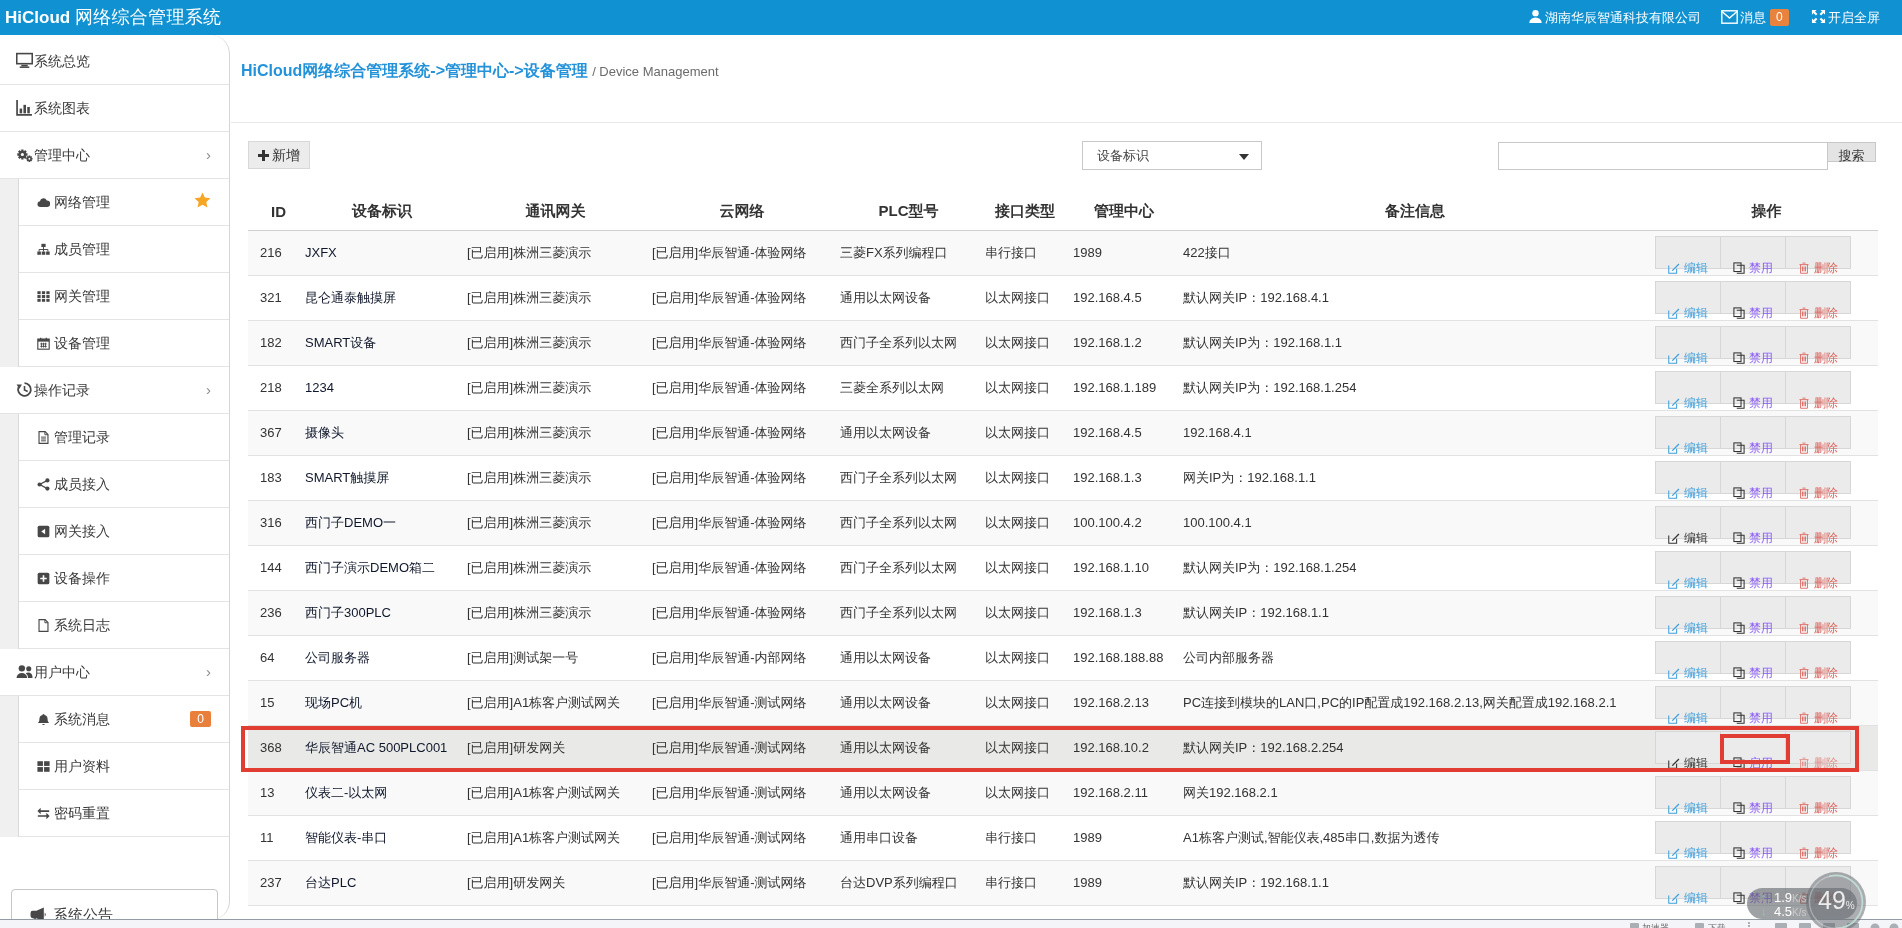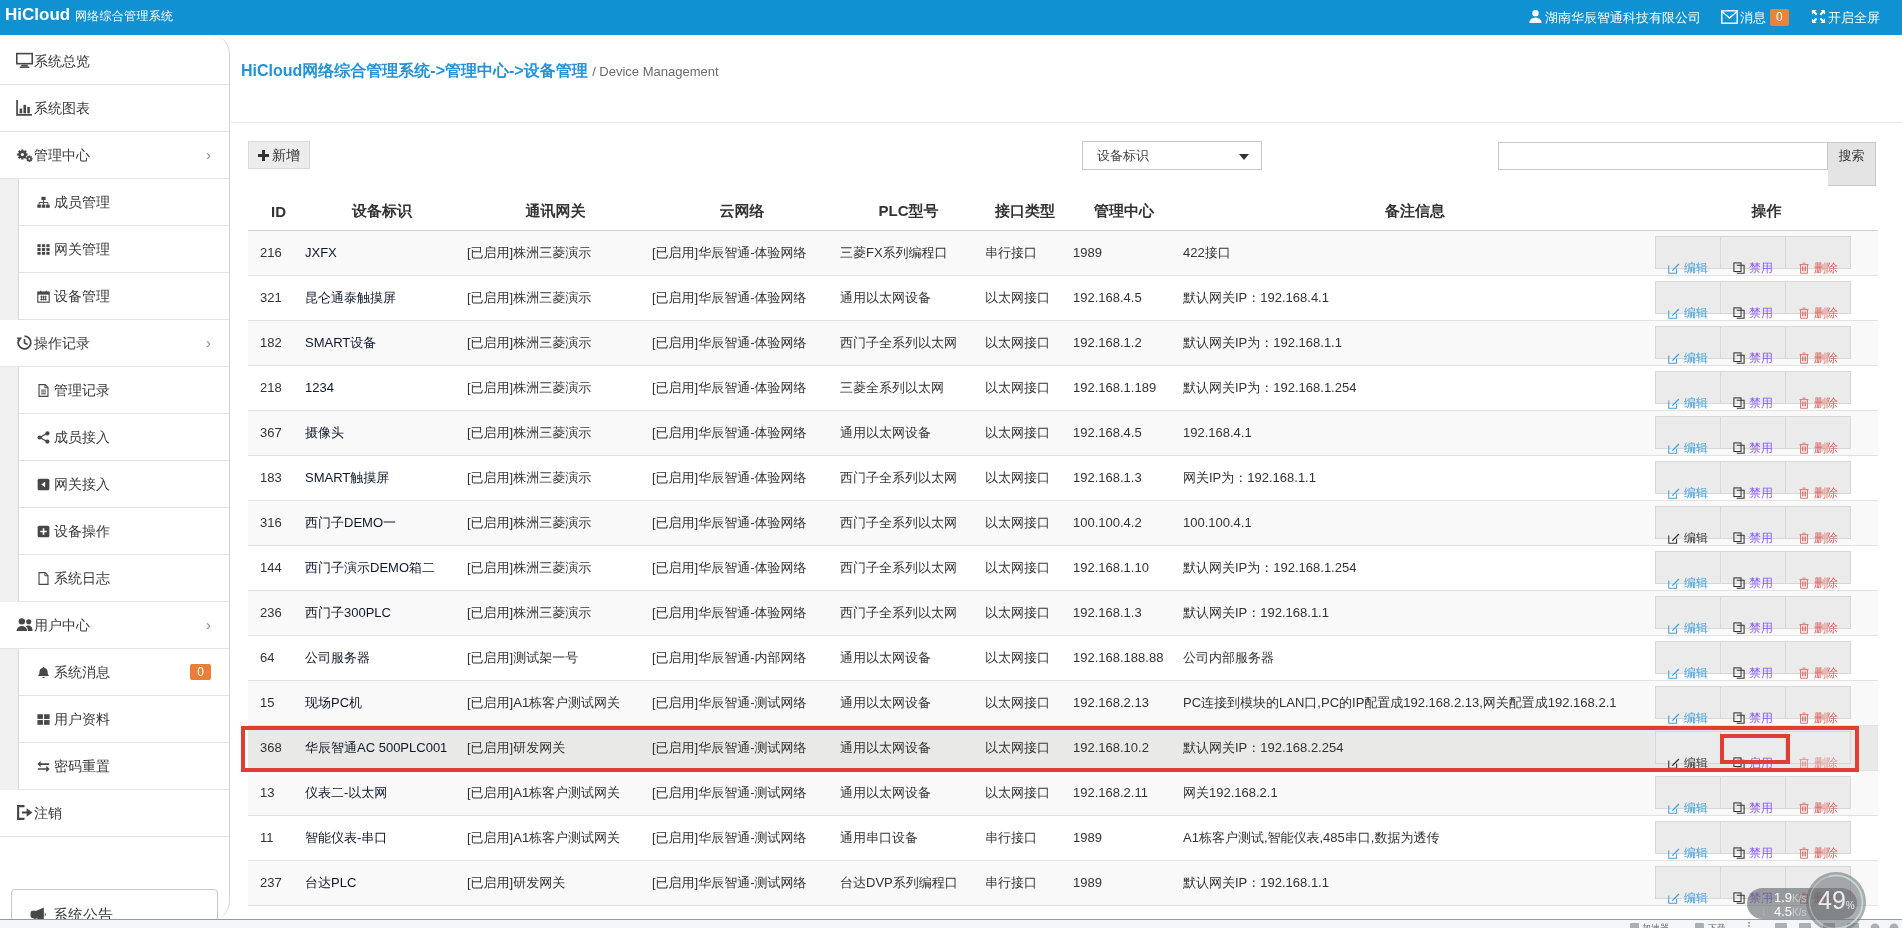--- a/index.html
+++ b/index.html
@@ -3,21 +3,21 @@
 <meta charset="utf-8">
 <style>
 * { margin:0; padding:0; box-sizing:border-box; }
 html,body { width:1902px; height:928px; overflow:hidden; background:#fff;
   font-family:"Liberation Sans", sans-serif; }
 
 .topbar { position:absolute; left:0; top:0; width:1902px; height:35px;
   background:#1092d2; color:#fff; z-index:50; }
 .logo { position:absolute; left:5px; top:5px; font-size:17px; color:#fff; }
 .logo b { font-weight:bold; font-size:17px; }
-.logo span { font-size:12px; font-weight:normal; letter-spacing:0.3px; }
+.logo span { font-size:18px; font-weight:normal; letter-spacing:0.3px; }
 .tb-right { position:absolute; left:0; top:0; width:1902px; height:35px;
   line-height:35px; font-size:13px; color:#fff; }
 .tb-right .seg { position:absolute; top:0; height:35px; }
 .badge0 { display:inline-block; background:#e8823c; color:#fff; font-size:12px;
   line-height:17px; padding:0 6px; border-radius:2px; margin-left:4px; vertical-align:1px; }
 .ticon { display:inline-block; vertical-align:-2px; margin-right:2px; }
 
 .sidebar { position:absolute; left:0; top:35px; width:230px; height:885px;
   background:#fff; border-right:1px solid #d5d5d5; z-index:10;border-radius:19px; }
 .menu { list-style:none; padding-top:3px; }
@@ -51,21 +51,21 @@
   text-align:center; line-height:26px; }
 .sel { position:absolute; left:851px; top:18px; width:180px; height:29px;
   background:#fff; border:1px solid #c8c8c8; font-size:13px; color:#444;
   line-height:27px; padding-left:14px; }
 .sel .car { position:absolute; right:12px; top:12px; width:0; height:0;
   border-left:5px solid transparent; border-right:5px solid transparent;
   border-top:6px solid #333; }
 .search { position:absolute; left:1267px; top:19px; width:378px; height:28px; }
 .search .inp { position:absolute; left:0; top:0; width:330px; height:28px;
   background:#fff; border:1px solid #c8c8c8; }
-.search .sbtn { position:absolute; left:330px; top:0; width:48px; height:44px;
+.search .sbtn { position:absolute; left:330px; top:0; width:48px; height:20px;
   background:#e4e4e4; border:1px solid #c8c8c8; border-left:none; font-size:13px;
   color:#333; text-align:center; line-height:26px; }
 
 table.grid { position:absolute; left:17px; top:158px; width:1630px;
   border-collapse:collapse; table-layout:fixed; }
 table.grid th { text-align:center; font-size:15px; color:#333; height:37px;
   padding:0 0 0 8px; border-bottom:1px solid #d0d0d0; font-weight:bold; }
 table.grid td { font-size:13px; color:#333; height:45px; padding:0 0 0 8px;
   border-bottom:1px solid #e2e2e2; overflow:hidden; white-space:nowrap; }
 table.grid tr.odd td { background:#f9f9f9; }
@@ -144,20 +144,25 @@
           <g fill="#474747">
             <circle cx="6" cy="8" r="3.4"></circle>
             <path d="M6 3.2 L6 12.8 M1.2 8 L10.8 8 M2.6 4.6 L9.4 11.4 M9.4 4.6 L2.6 11.4" stroke="#474747" stroke-width="2.2"></path>
             <circle cx="6" cy="8" r="1.5" fill="#fff"></circle>
             <circle cx="12.6" cy="12" r="2.2"></circle>
             <path d="M12.6 9 L12.6 15 M9.6 12 L15.6 12 M10.5 9.9 L14.7 14.1 M14.7 9.9 L10.5 14.1" stroke="#474747" stroke-width="1.6"></path>
             <circle cx="12.6" cy="12" r="0.9" fill="#fff"></circle>
           </g>
         </svg>管理中心<span class="chev">›</span></li>
   <li class="sub"><svg class="micon" viewBox="0 0 16 16">
+          <path d="M4 13.5 a3.5 3.5 0 0 1 -0.4 -6.97 A4.4 4.4 0 0 1 12 5.5 a3.6 3.6 0 0 1 0.6 8 Z" fill="#474747"></path>
+        </svg>网络管理<span class="star"><svg width="17" height="16" viewBox="0 0 16 15">
+            <path d="M8 0.5 L10.2 5.2 L15.5 5.8 L11.6 9.3 L12.7 14.5 L8 11.9 L3.3 14.5 L4.4 9.3 L0.5 5.8 L5.8 5.2 Z" fill="#f6a623"></path>
+          </svg></span></li>
+  <li class="sub"><svg class="micon" viewBox="0 0 16 16">
           <g fill="#474747">
             <rect x="5.4" y="1" width="5.2" height="4"></rect>
             <rect x="0.4" y="10.5" width="4.4" height="4"></rect>
             <rect x="5.8" y="10.5" width="4.4" height="4"></rect>
             <rect x="11.2" y="10.5" width="4.4" height="4"></rect>
             <path d="M8 5 L8 8 M2.6 10.5 L2.6 8 L13.4 8 L13.4 10.5 M8 8 L8 10.5" stroke="#474747" stroke-width="1.2" fill="none"></path>
           </g>
         </svg>成员管理</li>
   <li class="sub"><svg class="micon" viewBox="0 0 16 16">
           <g fill="#474747">
@@ -229,26 +234,20 @@
             <rect x="0.5" y="8.7" width="6.8" height="5.8"></rect>
             <rect x="8.7" y="8.7" width="6.8" height="5.8"></rect>
           </g>
         </svg>用户资料</li>
   <li class="sub"><svg class="micon" viewBox="0 0 16 16">
           <g fill="#474747">
             <path d="M4.5 1 L4.5 4 L15 4 L15 6 L4.5 6 L4.5 9 L0.5 5 Z"></path>
             <path d="M11.5 7 L15.5 11 L11.5 15 L11.5 12 L1 12 L1 10 L11.5 10 Z"></path>
           </g>
         </svg>密码重置</li>
-  <li class="top"><svg class="micon" viewBox="0 0 16 16">
-          <g fill="#474747">
-            <path d="M1 1 L8 1 L8 3 L3 3 L3 13 L8 13 L8 15 L1 15 Z"></path>
-            <path d="M10 4 L10 7 L5.5 7 L5.5 9 L10 9 L10 12 L15.5 8 Z"></path>
-          </g>
-        </svg>注销</li>
 </ul>
 <div class="notice-box"><svg class="micon" viewBox="0 0 16 16">
         <g fill="#474747">
           <path d="M13 1.5 L13 14.5 L6 11.5 L2.5 11.5 a2 2 0 0 1 -2 -2 V6.5 a2 2 0 0 1 2 -2 L6 4.5 Z"></path>
           <path d="M13.8 6 a2.5 2.5 0 0 1 0 4 Z"></path>
           <rect x="3.5" y="11.5" width="2.4" height="3.6"></rect>
         </g>
       </svg>系统公告</div>
 </div>
 

